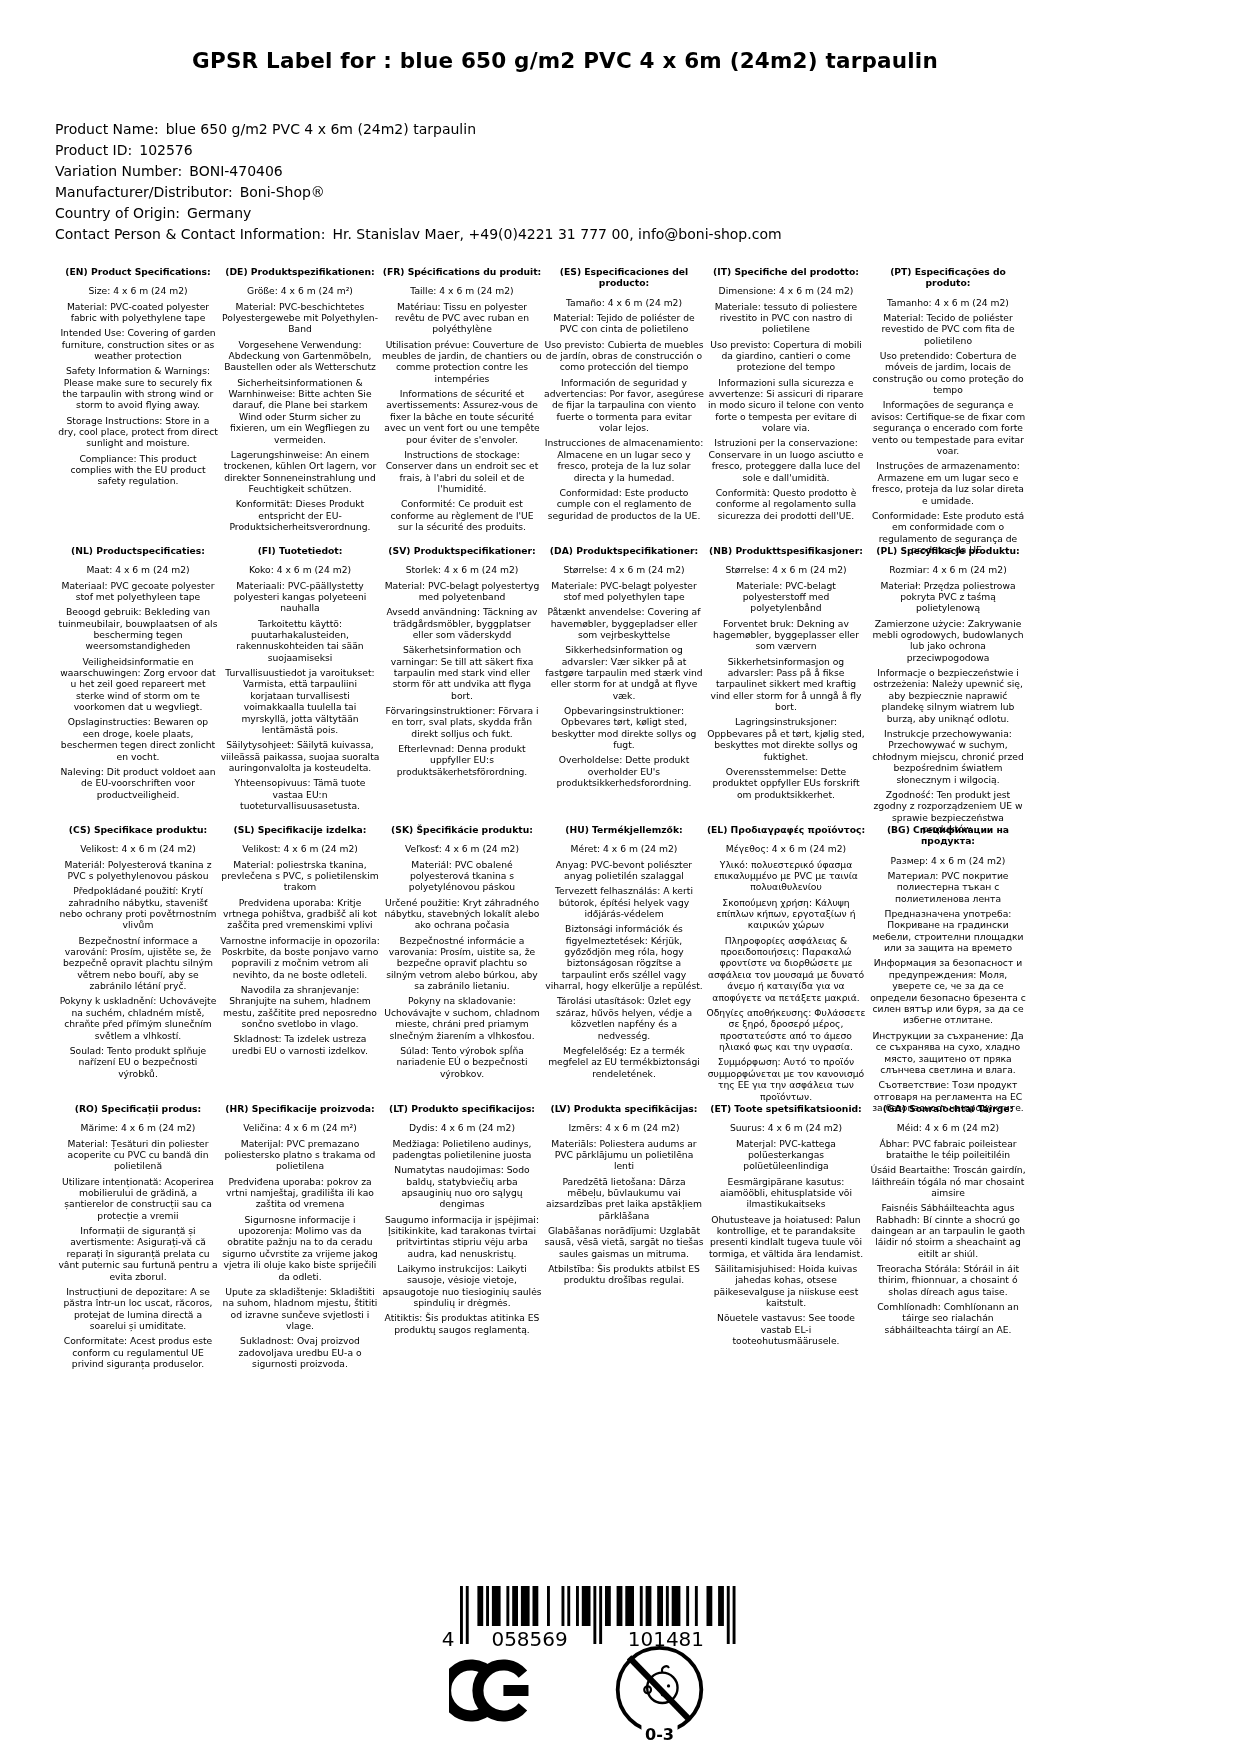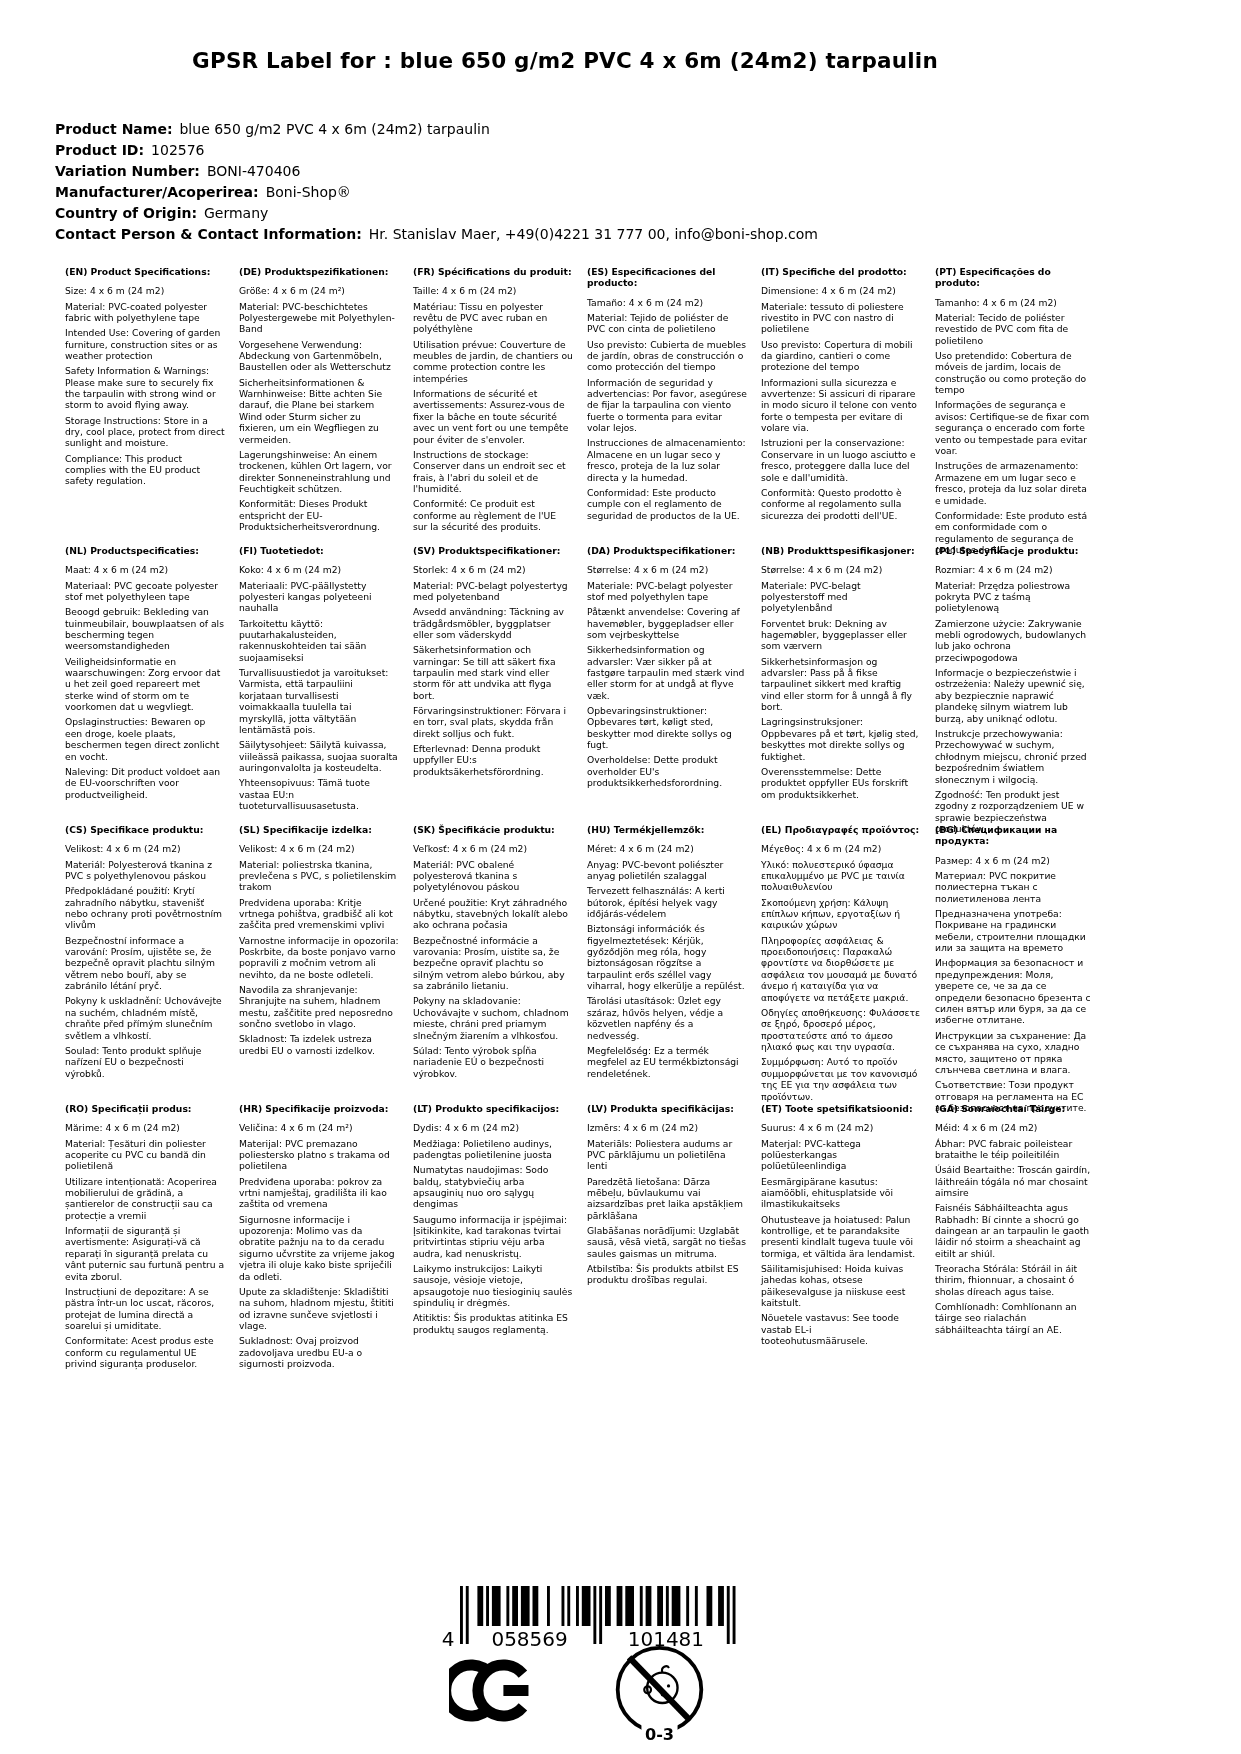--- a/index.html
+++ b/index.html
@@ -6,26 +6,27 @@
   body{
     width:1241px;height:1754px;background:#ffffff;position:relative;
     font-family:"DejaVu Sans",sans-serif;color:#000;overflow:hidden;
   }
   .title{
     position:absolute;top:48px;left:0;width:1106px;margin:0;
     text-align:center;font-size:21.5px;font-weight:700;letter-spacing:0.2px;padding-left:12px;
   }
   .info{position:absolute;left:55px;top:119px;font-size:14px;line-height:21px;}
   .info-row{white-space:nowrap;}
-  .info-label{font-weight:700;}
+  .info-label{font-weight:400;}
   .info-value{margin-left:7px;margin-top:10px;}
   .grid{
-    position:absolute;left:65px;top:266px;
-    display:grid;grid-template-columns:repeat(6,160px);column-gap:14px;
+    position:absolute;left:58px;top:266px;
+    display:grid;grid-template-columns:repeat(6,160px);column-gap:2px;
     grid-auto-rows:279px;
+    text-align:center;
   }
   .block{font-size:9.2px;line-height:11.4px;}
   .block-head{font-weight:700;}
   .block p{margin:3.8px 0 0 0;}
   .block p:first-of-type{margin-top:8px;}
   .barcode{position:absolute;left:440px;top:1586px;}
   .barcode rect{fill:#000;}
   .barcode text{fill:#000;}
   .ce{position:absolute;left:449px;top:1658px;}
   .ce path{fill:none;stroke:#000;stroke-width:13;}
@@ -48,21 +49,21 @@
 
   <div class="info-row">
     <span class="info-label">Product ID:</span><span class="info-value">102576</span>
   </div>
 
   <div class="info-row">
     <span class="info-label">Variation Number:</span><span class="info-value">BONI-470406</span>
   </div>
 
   <div class="info-row">
-    <span class="info-label">Manufacturer/Acoperirea:</span><span class="info-value">Boni-Shop®</span>
+    <span class="info-label">Manufacturer/Distributor:</span><span class="info-value">Boni-Shop®</span>
   </div>
 
   <div class="info-row">
     <span class="info-label">Country of Origin:</span><span class="info-value">Germany</span>
   </div>
 
   <div class="info-row">
     <span class="info-label">Contact Person &amp; Contact Information:</span><span class="info-value">Hr. Stanislav Maer, +49(0)4221 31 777 00, info@boni-shop.com</span>
   </div>
 </div>

